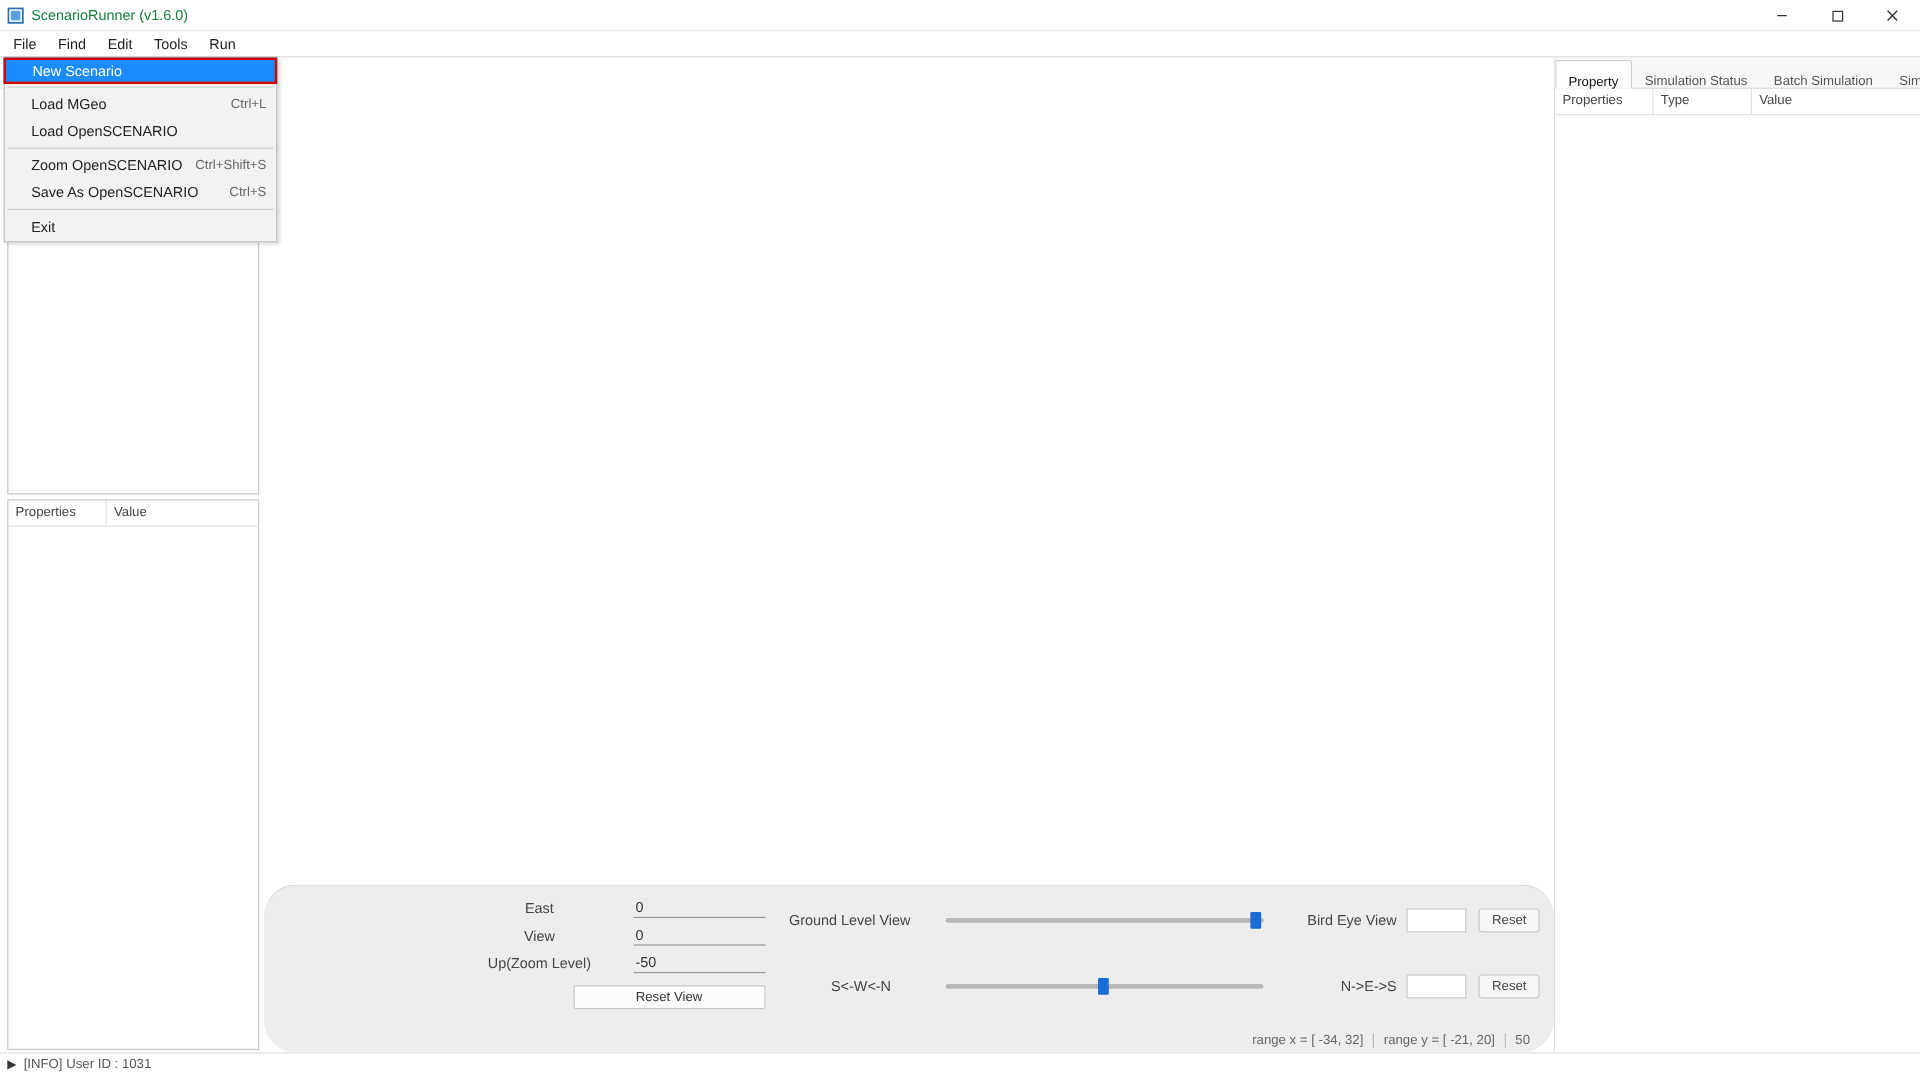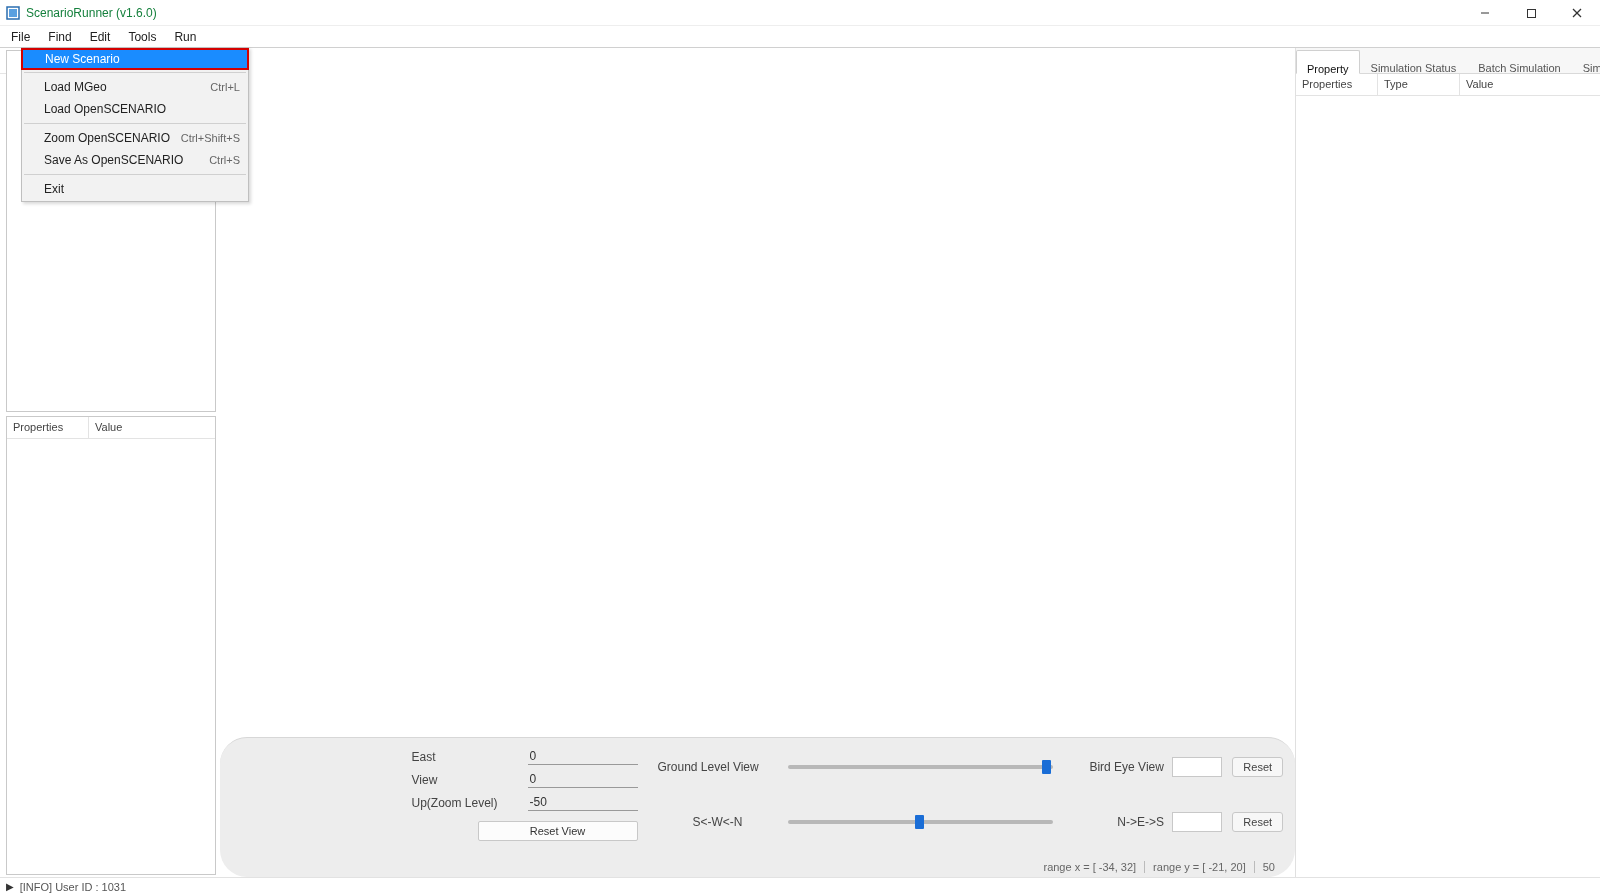--- a/index.html
+++ b/index.html
@@ -11,21 +11,21 @@
   .app-icon svg { width:14px; height:14px; }
   .titlebar-title { font-size: 12px; color: #15803d; }
   .win-controls { position: absolute; right: 0; top: 0; height: 26px; display: flex; }
   .win-btn { width: 46px; height: 26px; display: flex; align-items: center; justify-content: center; color: #333; font-size: 14px; }
 
   
   .menubar { height: 22px; border-bottom: 1px solid #d0d0d0; display: flex; align-items: stretch; padding-left: 2px; background: #fff; }
   .menu-item { padding: 0 9px; display: flex; align-items: center; font-size: 12px; color: #222; }
 
   
-  .dropdown { position: absolute; left: 21px; top: 47px; width: 228px; background: #f2f2f2; border: 1px solid #bfbfbf; box-shadow: 2px 2px 3px rgba(0,0,0,0.15); z-index: 50; padding: 1px 0; }
+  .dropdown { position: absolute; left: 3px; top: 47px; width: 228px; background: #f2f2f2; border: 1px solid #bfbfbf; box-shadow: 2px 2px 3px rgba(0,0,0,0.15); z-index: 50; padding: 1px 0; }
   .dropdown-row { display: flex; align-items:center; height: 22px; padding: 0 8px 0 22px; font-size: 12px; color: #222; position: relative; }
   .dropdown-row.highlight { background: #1a8cff; color: #fff; border: 2px solid #d40000; margin: -1px; height: 22px; }
   .dropdown-row .shortcut { margin-left: auto; color: #666; font-size: 11px; }
   .dropdown-sep { height: 1px; background: #d0d0d0; margin: 3px 2px; }
 
   
   .toolbar { height: 26px; border-bottom: 1px solid #e5e5e5; display: flex; align-items: center; gap: 0; background:#fff; padding-left: 235px; }
   .tool-label { font-size: 12px; color: #555; margin-right: 12px; }
   .pill-btn { min-width: 110px; height: 20px; border: 1px solid #c9c9c9; border-radius: 3px; background: #fff; font-size: 11px; color: #555; display:flex; align-items:center; justify-content:center; margin-right: 12px; }
   .cam-label { font-size: 12px; color: #555; margin: 0 10px 0 4px; }
@@ -52,21 +52,21 @@
   .bp-row .lbl { width: 120px; text-align:left; font-size: 12px; color:#444; }
   .bp-row.r2 .lbl { text-align:center; }
   .bp-slider { flex:1; position:relative; height:4px; background:#b8b8b8; border-radius:2px; margin: 0 10px; }
   .bp-row-right { display:flex; align-items:center; }
   .bp-row-right .lbl { width: 90px; text-align:right; font-size:12px; color:#444; margin-right:8px; }
   .bp-row-right .ui-input { width: 56px; height:20px; border:1px solid #c8c8c8; background:#fff; margin-right:10px;}
   .bp-row-right .ui-btn { width:56px; height:20px; border:1px solid #c8c8c8; border-radius:3px; background:#f7f7f7; font-size:11px; display:flex; align-items:center; justify-content:center; color:#444;}
 
   .coords-col { display:flex; flex-direction:column; gap:6px; align-items:flex-end; }
   .coords-row { display:flex; align-items:center; justify-content:flex-end; width:100%; }
-  .coords-row .lbl { width:100px; text-align:left; font-size:12px; color:#444; margin-right:16px;}
+  .coords-row .lbl { width:100px; text-align:center; font-size:12px; color:#444; margin-right:28px;}
   .coords-row .underline-input { width: 110px; border:none; border-bottom:1px solid #999; background:transparent; font-size:12px; padding:1px 2px; color:#333;}
   .reset-view-btn { width: 160px; height:20px; border:1px solid #c8c8c8; border-radius:2px; background:#fcfcfc; font-size:11px; display:flex; align-items:center; justify-content:center; color:#333; margin-top:4px;}
 
   .range-line { position:absolute; right:12px; bottom:4px; font-size:11px; color:#666; display:flex; gap:0; align-items:center;}
   .range-line span { padding: 0 8px; border-right:1px solid #bbb;}
   .range-line span:last-child{ border-right:none;}
 
   
   .right-col { width: 305px; border-left:1px solid #e0e0e0; display:flex; flex-direction:column; }
   .tabs-row { height: 26px; border-bottom:1px solid #d9d9d9; display:flex; align-items:flex-end; position:relative; background:#f7f7f7; }

